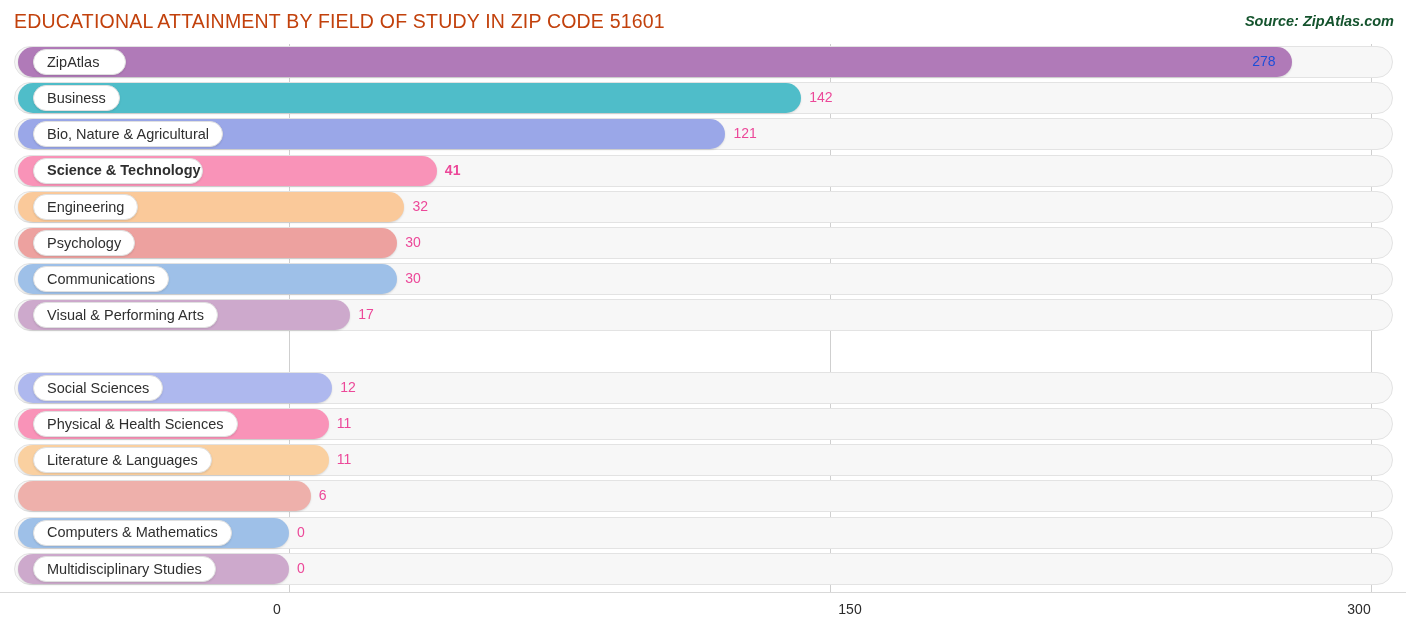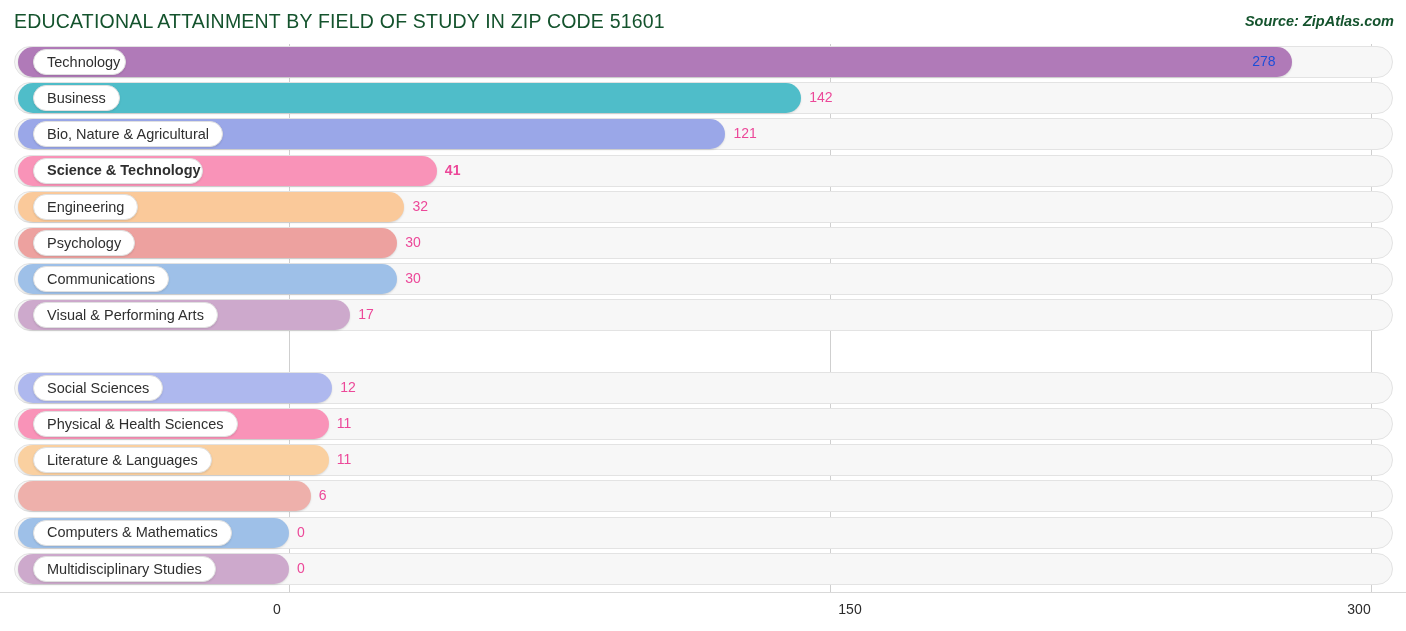--- a/index.html
+++ b/index.html
@@ -23,21 +23,21 @@
     top: 0;
     left: 0;
     width: 1406px;
     height: 44px;
   }
   .chart-title {
     position: absolute;
     left: 14px;
     top: 10px;
     font-size: 19.5px;
-    color: #14532d;
+    color: #c2410c;
     letter-spacing: 0.2px;
     white-space: nowrap;
   }
   .source-note {
     position: absolute;
     right: 12px;
     top: 13px;
     font-size: 14.5px;
     font-style: italic;
     color: #14532d;
@@ -166,21 +166,21 @@
     <div class="gridlines" id="gridlines">
         <div class="gridline" style="left: 289px;"></div>
         <div class="gridline" style="left: 830px;"></div>
         <div class="gridline" style="left: 1371px;"></div>
       </div>
     <div class="rows" id="rows">
         <div class="row" style="top: 0px;">
           <div class="track"></div>
           <div class="bar" style="width: 1273.65px; background: rgb(176, 122, 184);"></div>
           <div class="pill" style="width: 93px;">
-            <span class="pill-label">Technology</span>
+            <span class="pill-label">ZipAtlas</span>
           </div>
           <div class="value-in" style="left: 1235.65px; width: 40px;">278</div>
         </div>
         <div class="row" style="top: 36.2px;">
           <div class="track"></div>
           <div class="bar" style="width: 783.147px; background: rgb(79, 189, 201);"></div>
           <div class="pill" style="width: 87px;">
             <span class="pill-label">Business</span>
           </div>
           <div class="value-out" style="left: 809.147px;">142</div>

